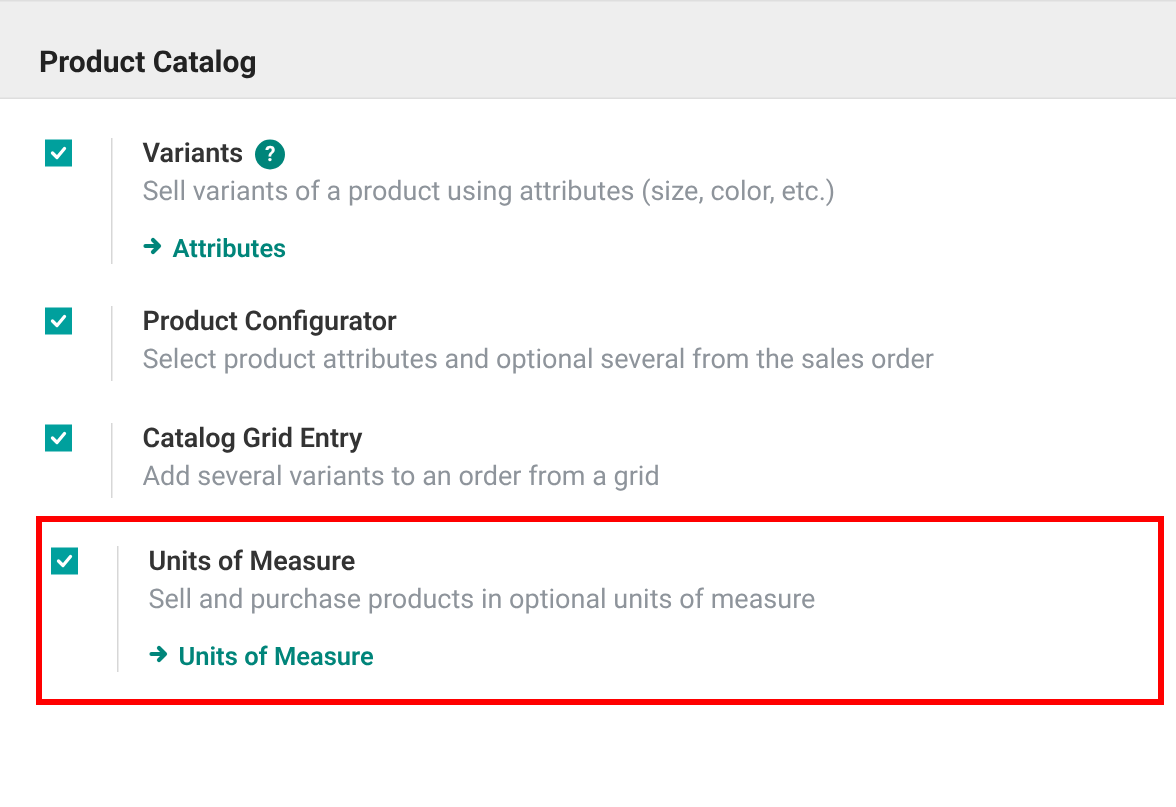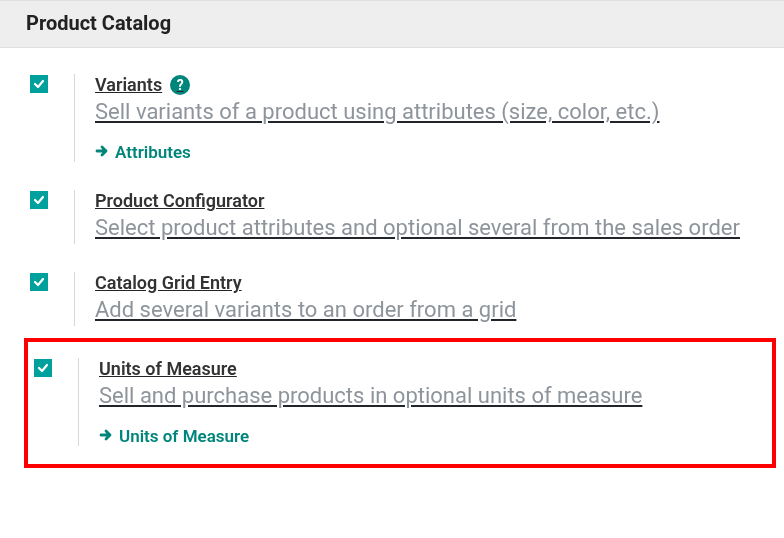--- a/index.html
+++ b/index.html
@@ -10,21 +10,21 @@
     color: #212529;
     font-size: 16px;
   }
   .page {
     width: 784px;
   }
   .section-header {
     background: #eeeeee;
     border-top: 1px solid #dedede;
     border-bottom: 1px solid #dedede;
-    padding: 10px 18px 12px 26px;
+    padding: 28px 18px 12px 26px;
   }
   .section-title {
     font-size: 20px;
     font-weight: 700;
     color: #222222;
   }
   .settings-list {
     padding: 10px 8px 16px 24px;
   }
   .setting-row {
@@ -39,33 +39,32 @@
   }
   .divider {
     width: 1px;
     background: #d7d7d7;
     align-self: stretch;
     margin-right: 20px;
     margin-left: 2px;
   }
   .content-col {
     flex: 1;
-    text-decoration: underline;
   }
   .row-title {
     font-size: 18px;
     font-weight: 600;
     color: #333333;
     display: flex;
     align-items: center;
     gap: 8px;
     margin-bottom: 4px;
   }
   .row-desc {
-    font-size: 22px;
+    font-size: 18px;
     color: #8e949b;
     margin-bottom: 4px;
   }
   .row-link {
     display: inline-flex;
     align-items: center;
     gap: 6px;
     color: #00857a;
     font-size: 17px;
     font-weight: 600;

